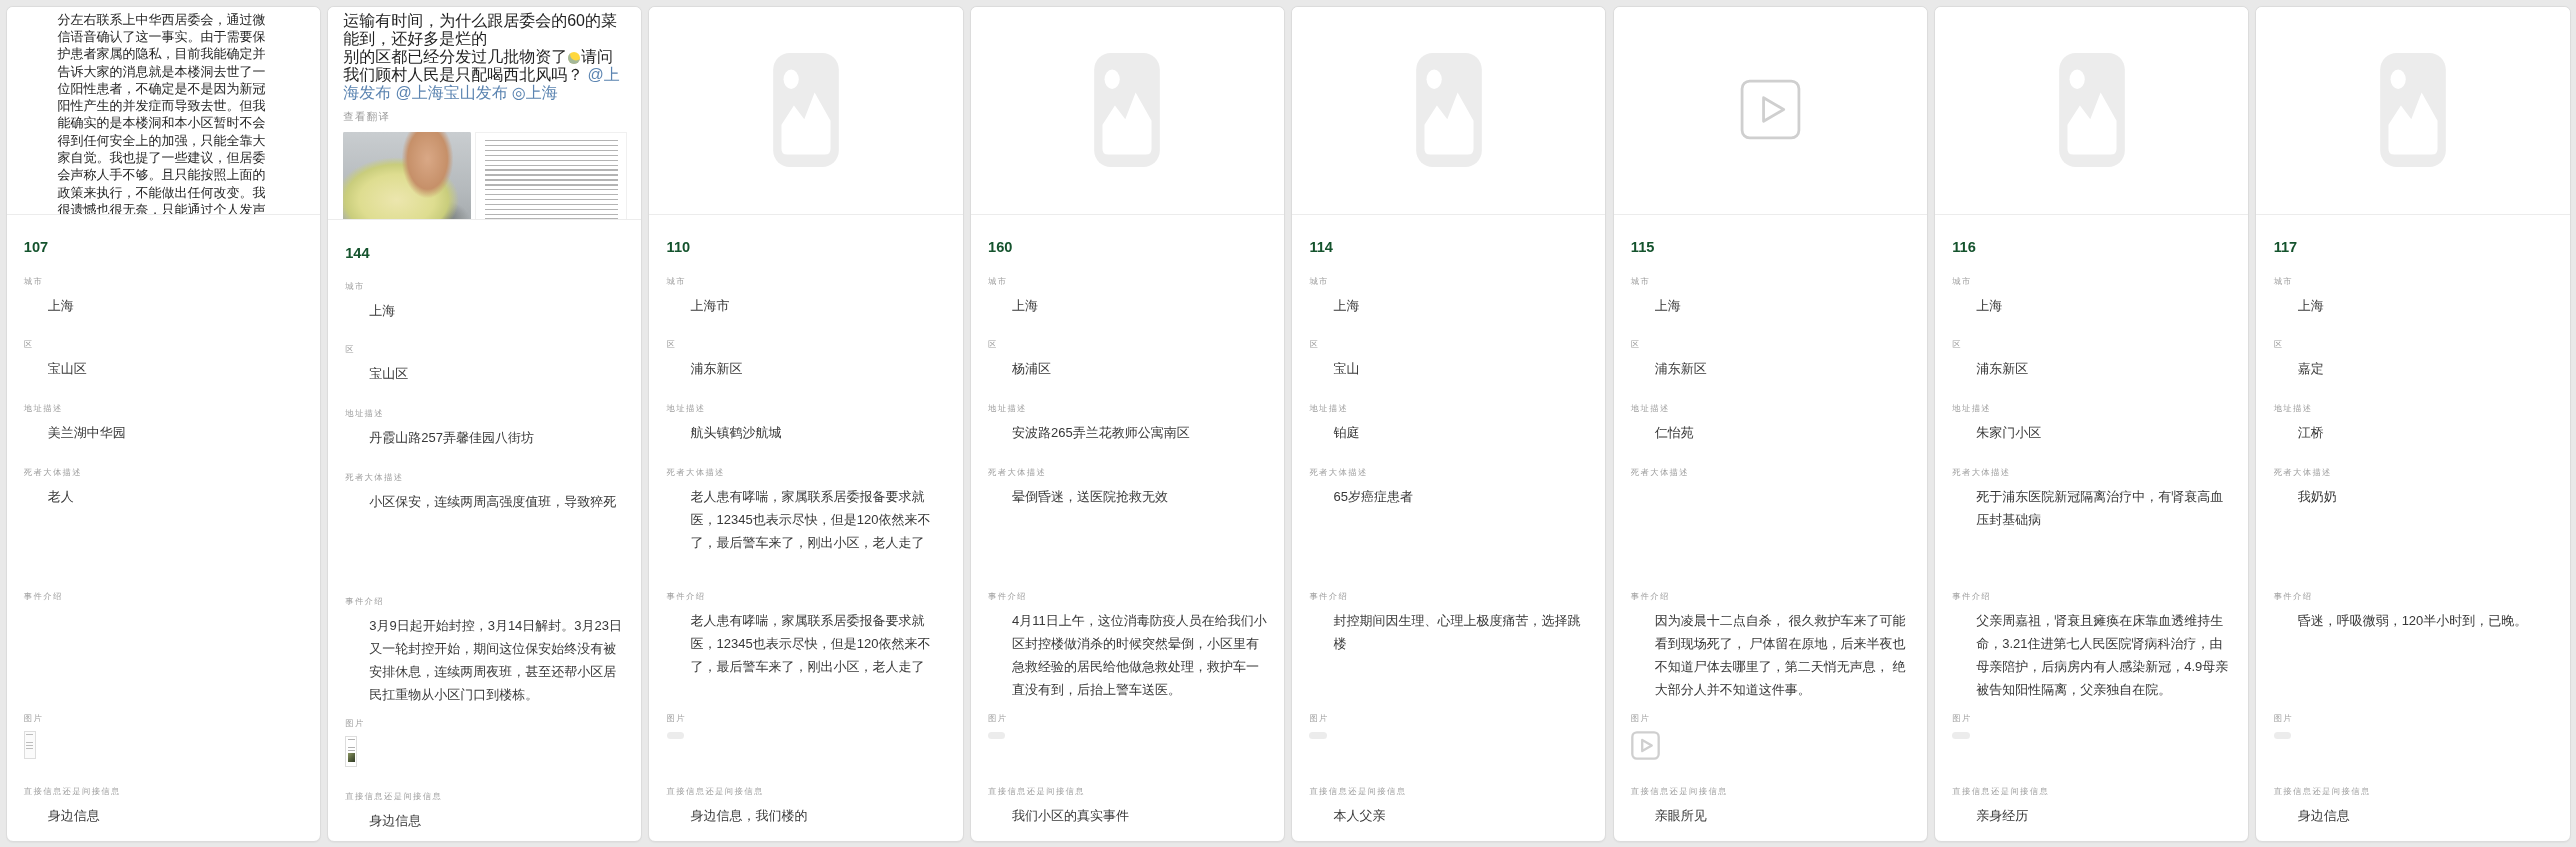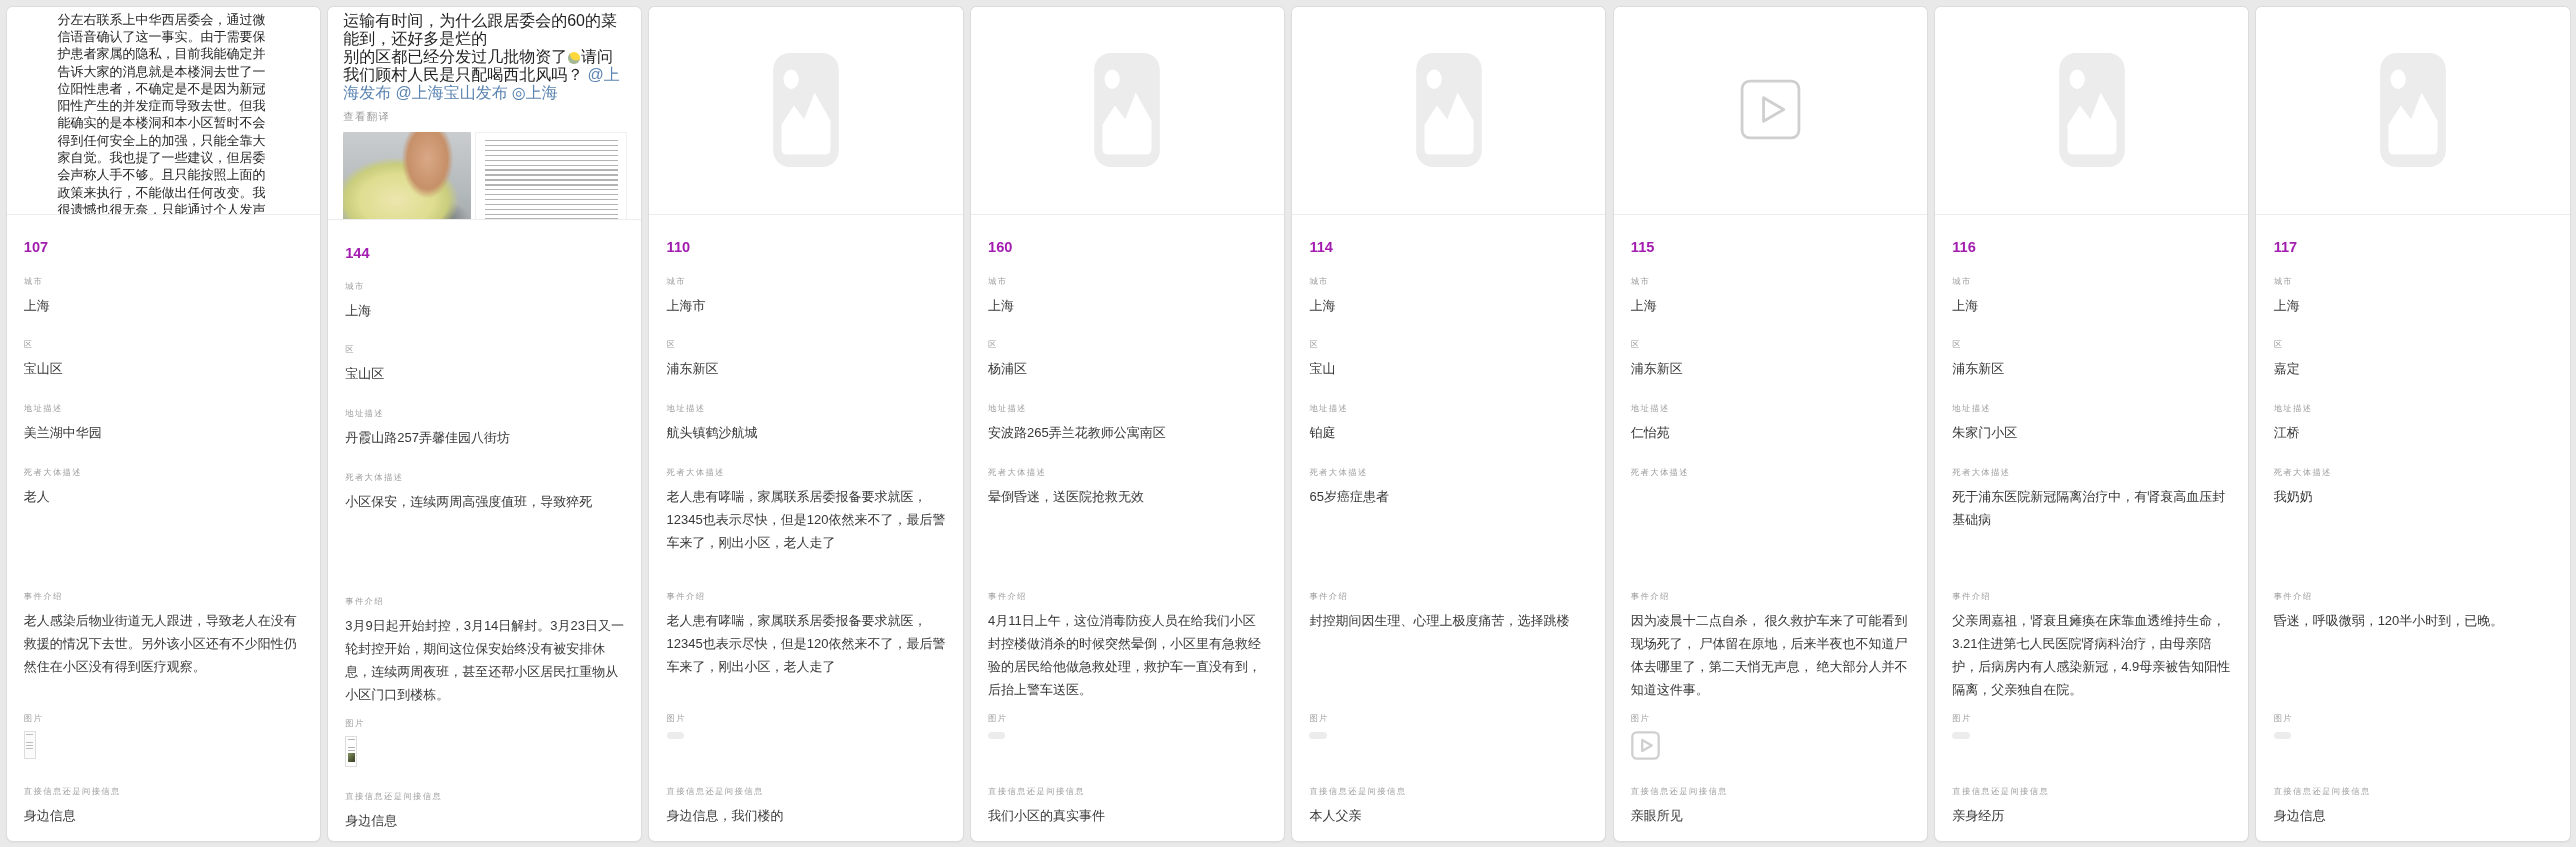--- a/index.html
+++ b/index.html
@@ -38,23 +38,23 @@
       linear-gradient(180deg,#c9cdd0 0%,#b3b8bb 60%,#9fa4a7 100%);
   }
   .photo-textpage{flex:1.04;background:#fff;border:0.7px solid #f0f0f0;box-sizing:border-box;padding:7px 8.3px;}
   .lines{height:100%;
     background:repeating-linear-gradient(to bottom,#9a9a9a 0 1.4px,rgba(0,0,0,0) 1.4px 4.9px);
     opacity:.75;}
   
   .ph-img svg{display:block;}
   
   .content{padding:23.6px 16.6px 0 17.3px;flex:1;display:flex;flex-direction:column;}
-  .cid{font-size:14.6px;font-weight:700;color:#a21caf;line-height:19.4px;margin:0 0 18px 0;}
+  .cid{font-size:14.6px;font-weight:700;color:#14532d;line-height:19.4px;margin:0 0 18px 0;}
   .flabel{font-size:8.3px;color:#9f9f9f;letter-spacing:1.4px;line-height:11px;margin-bottom:7px;}
-  .fvalue{font-size:13px;color:#373737;line-height:23px;}
+  .fvalue{font-size:13px;color:#373737;line-height:23px;margin-left:24px;}
   .clamp4{display:-webkit-box;-webkit-line-clamp:4;-webkit-box-orient:vertical;overflow:hidden;}
   .h-city{height:63px;}
   .h-district{height:64px;}
   .h-addr{height:64px;}
   .h-desc{height:124px;}
   .h-event{height:122px;}
   .h-img{height:73px;}
   .badge-you{
     display:inline-block;width:16.6px;height:16.6px;border-radius:2.8px;background:#ff8200;
     color:#fff;font-size:11.8px;line-height:16.6px;text-align:center;vertical-align:-2.1px;margin:0 2.1px 0 0.7px;
@@ -95,21 +95,20 @@
       <div class="h-addr">
         <div class="flabel">地址描述</div>
         <div class="fvalue">美兰湖中华园</div>
       </div>
       <div class="h-desc">
         <div class="flabel">死者大体描述</div>
         <div class="fvalue clamp4">老人</div>
       </div>
       <div class="h-event">
         <div class="flabel">事件介绍</div>
-        <div class="fvalue clamp4">老人感染后物业街道无人跟进，导致老人在没有救援的情况下去世。另外该小区还有不少阳性仍然住在小区没有得到医疗观察。</div>
       </div>
       <div class="h-img">
         <div class="flabel">图片</div>
         <div class="thumb-shot">
             <div class="tn-lines"></div>
           </div>
       </div>
       <div>
         <div class="flabel">直接信息还是间接信息</div>
         <div class="fvalue">身边信息</div>

